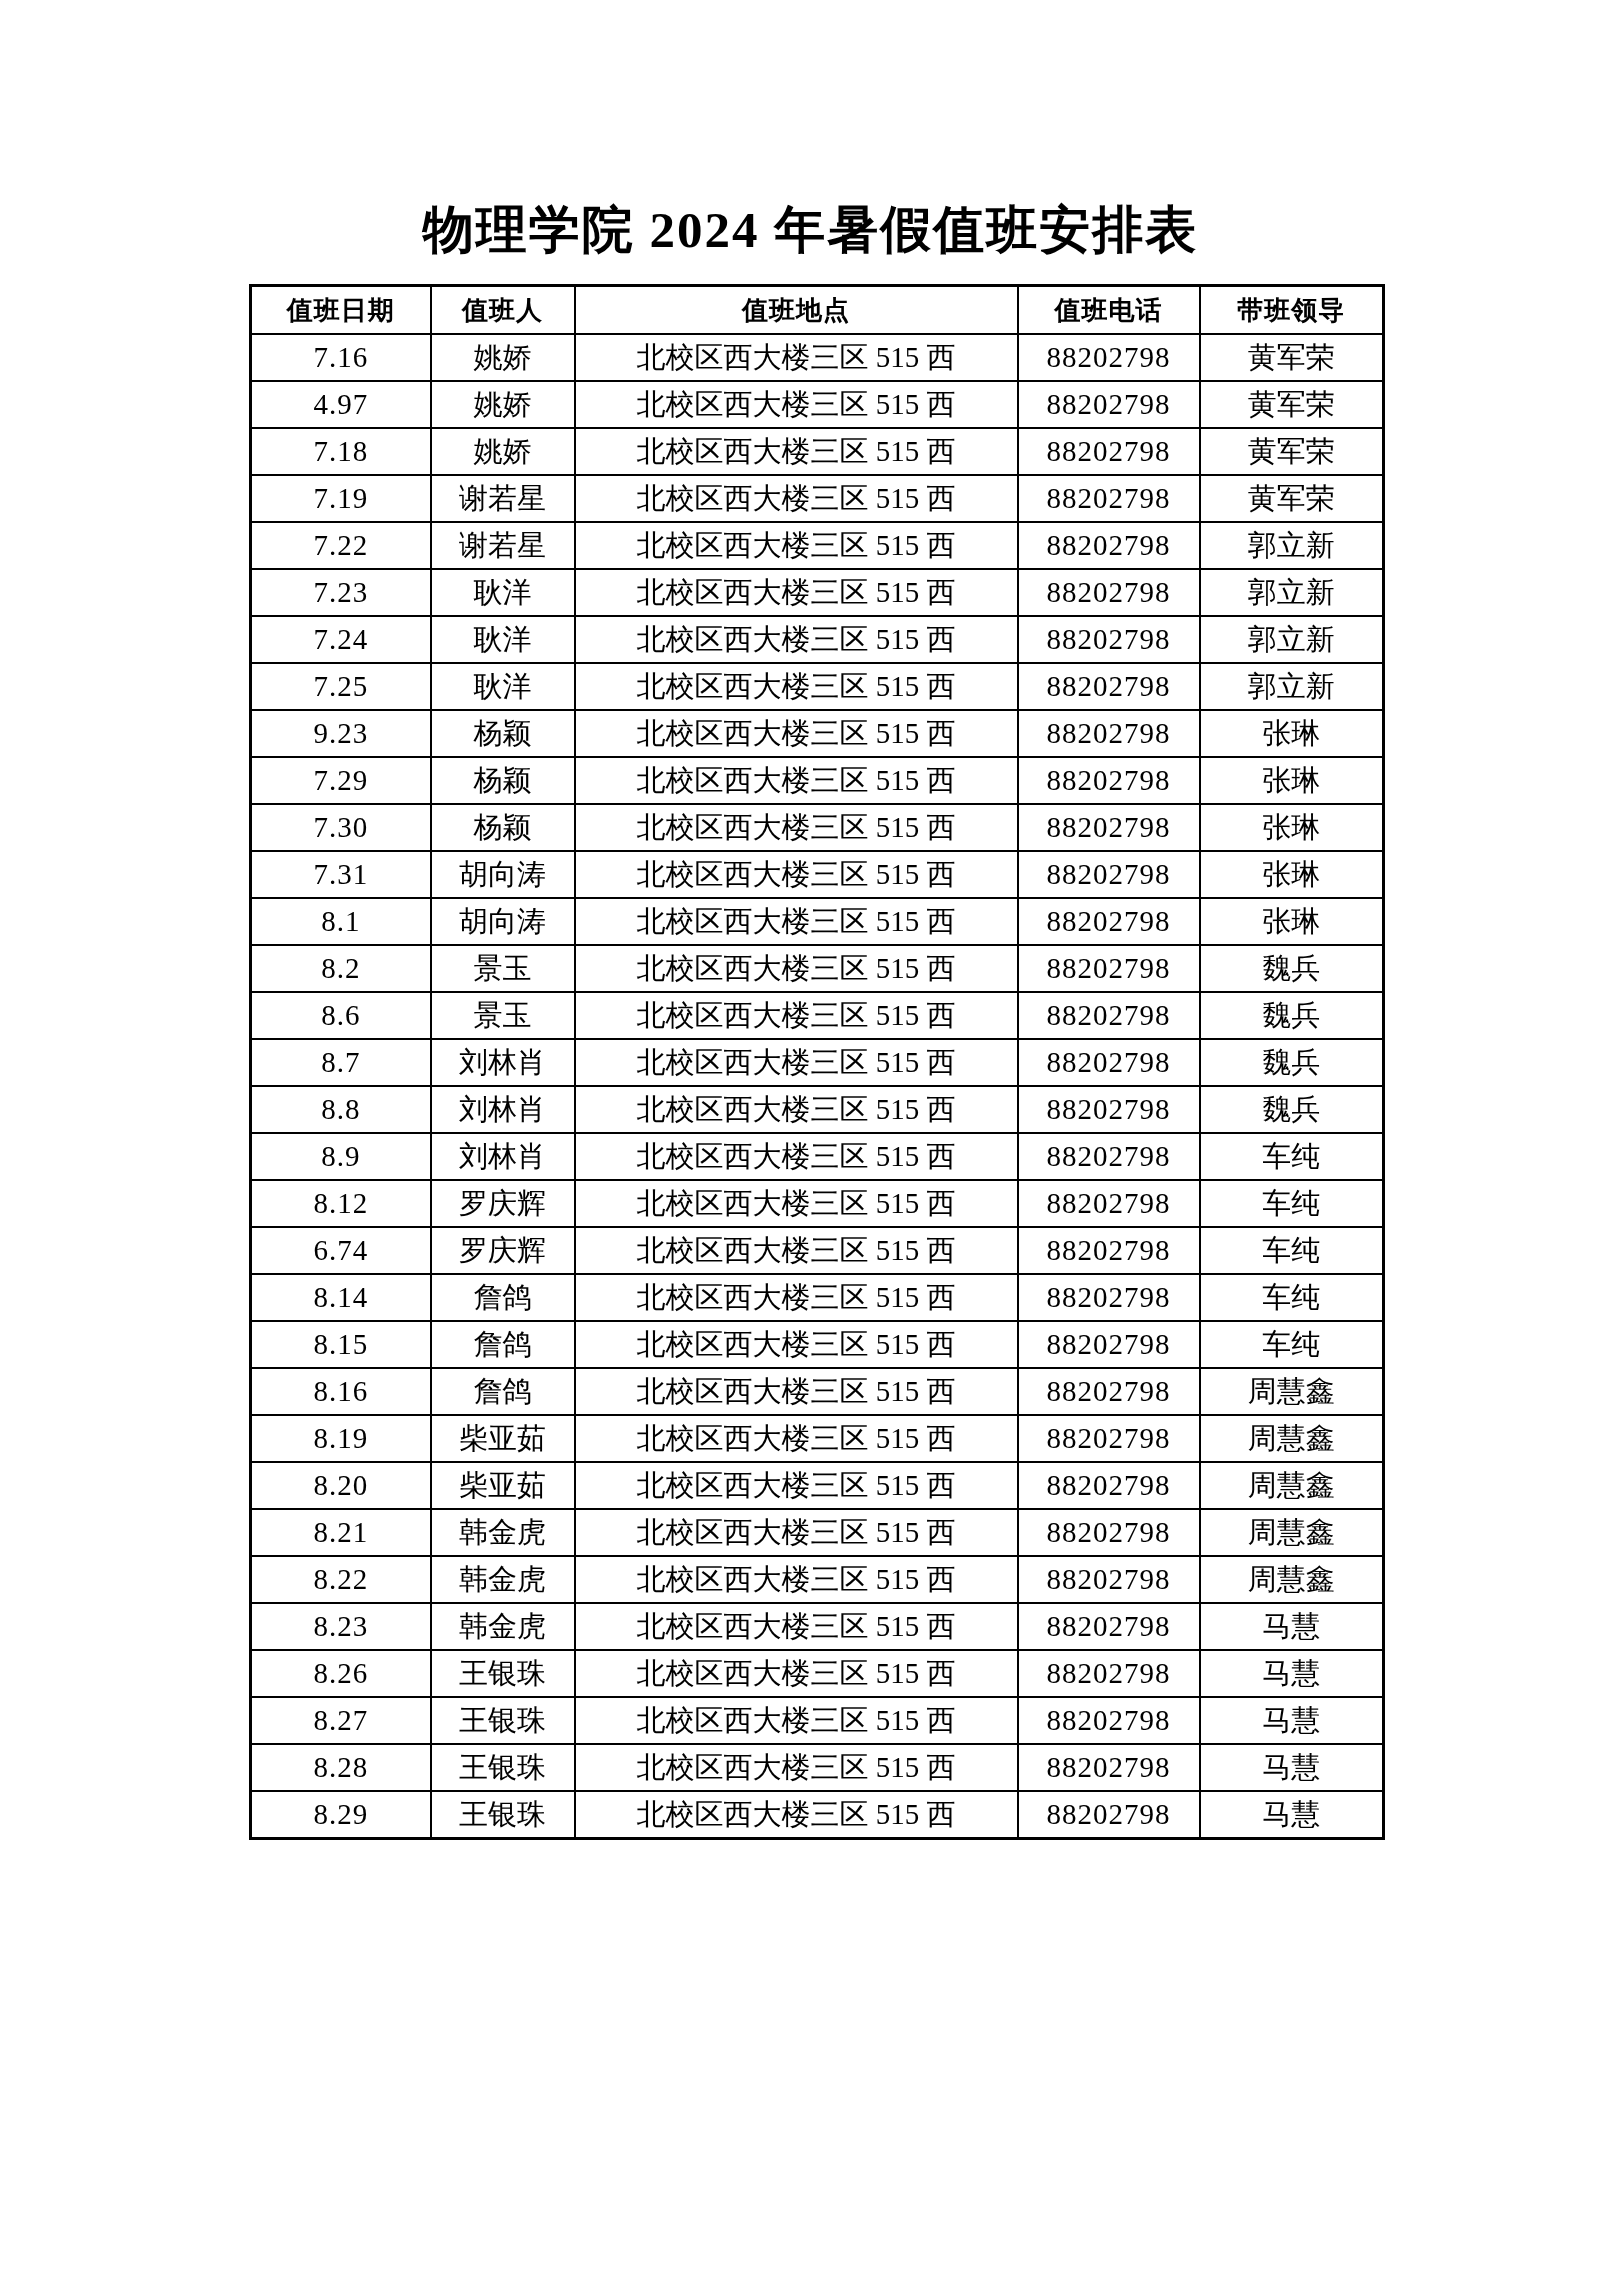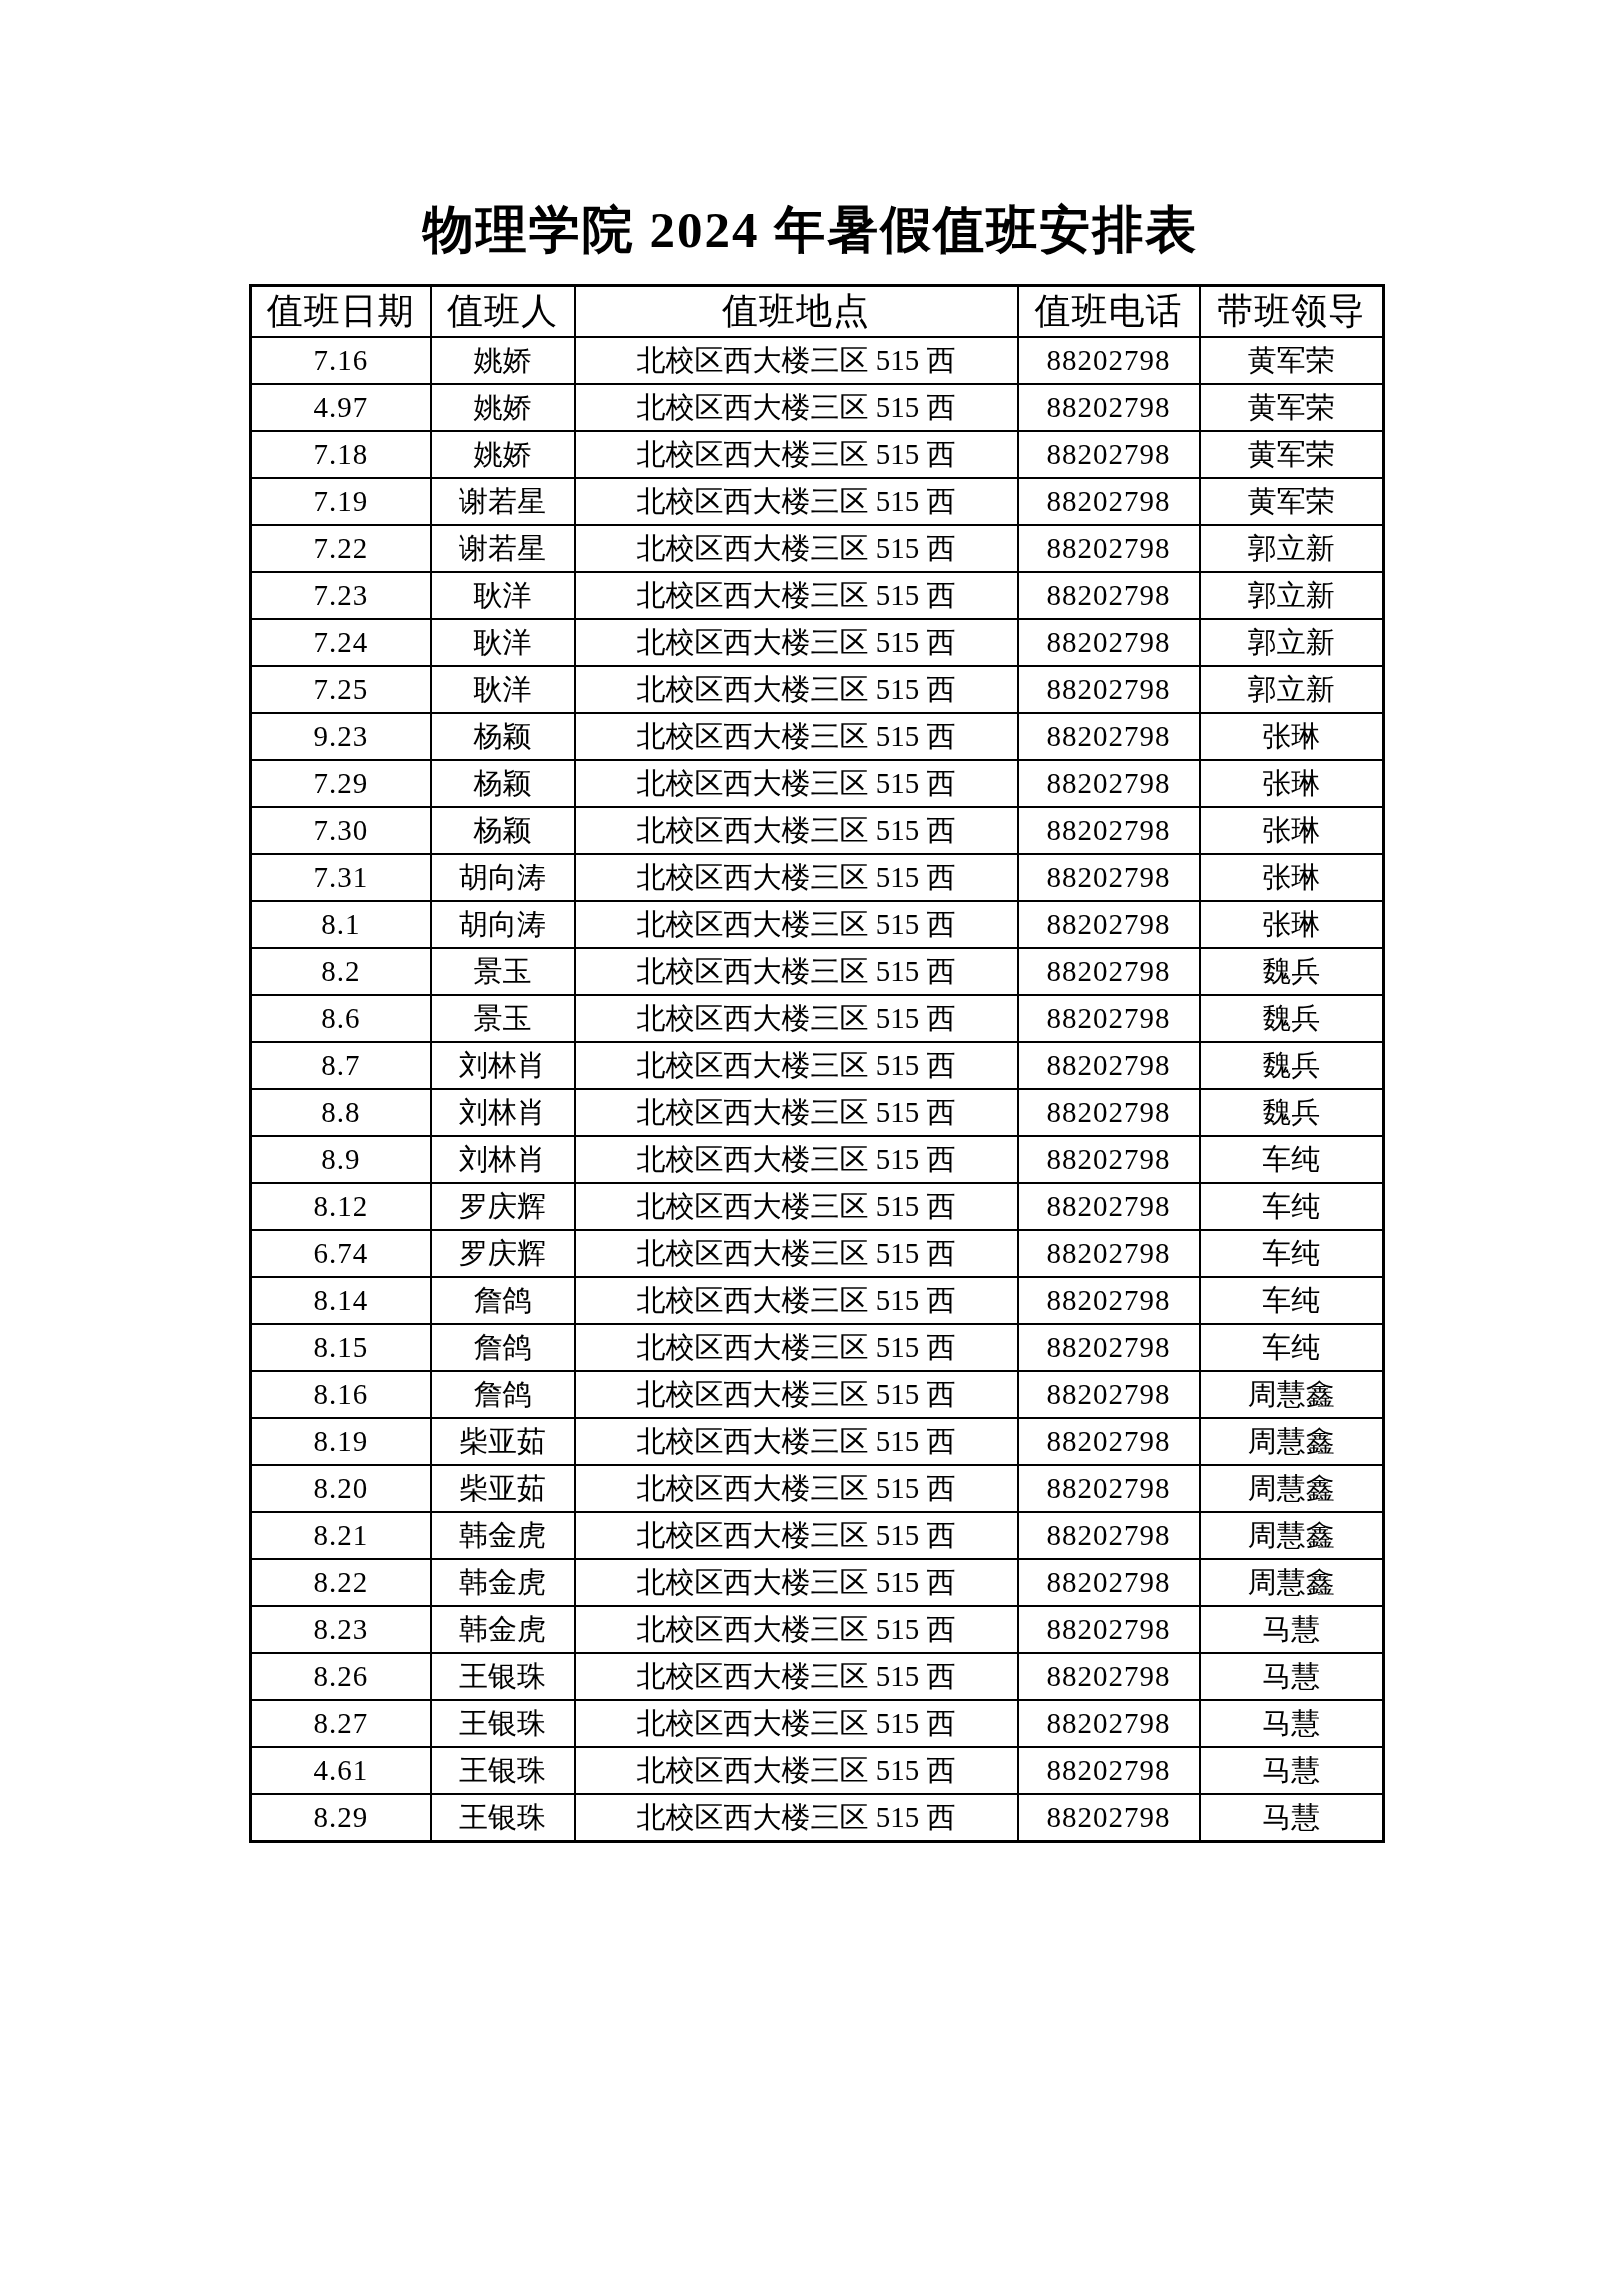--- a/index.html
+++ b/index.html
@@ -40,22 +40,22 @@
     border: 2.9px solid #000000;
     text-align: center;
     vertical-align: middle;
     padding: 0;
     overflow: hidden;
     white-space: nowrap;
   }
   table.duty-table th {
     height: 46px;
     font-family: "Liberation Sans", "DejaVu Sans", sans-serif;
-    font-size: 36px;
-    font-weight: normal;
+    font-size: 26px;
+    font-weight: bold;
     letter-spacing: 1px;
   }
   table.duty-table td {
     height: 45px;
     font-size: 29px;
   }
   td.cell-date, td.cell-phone {
     font-size: 30px;
     letter-spacing: 1px;
   }
@@ -323,21 +323,21 @@
 
   <tr>
     <td class="cell-date">8.27</td>
     <td class="cell-person">王银珠</td>
     <td class="cell-loc">北校区西大楼三区 515 西</td>
     <td class="cell-phone">88202798</td>
     <td class="cell-leader">马慧</td>
   </tr>
 
   <tr>
-    <td class="cell-date">4.61</td>
+    <td class="cell-date">8.28</td>
     <td class="cell-person">王银珠</td>
     <td class="cell-loc">北校区西大楼三区 515 西</td>
     <td class="cell-phone">88202798</td>
     <td class="cell-leader">马慧</td>
   </tr>
 
   <tr>
     <td class="cell-date">8.29</td>
     <td class="cell-person">王银珠</td>
     <td class="cell-loc">北校区西大楼三区 515 西</td>

